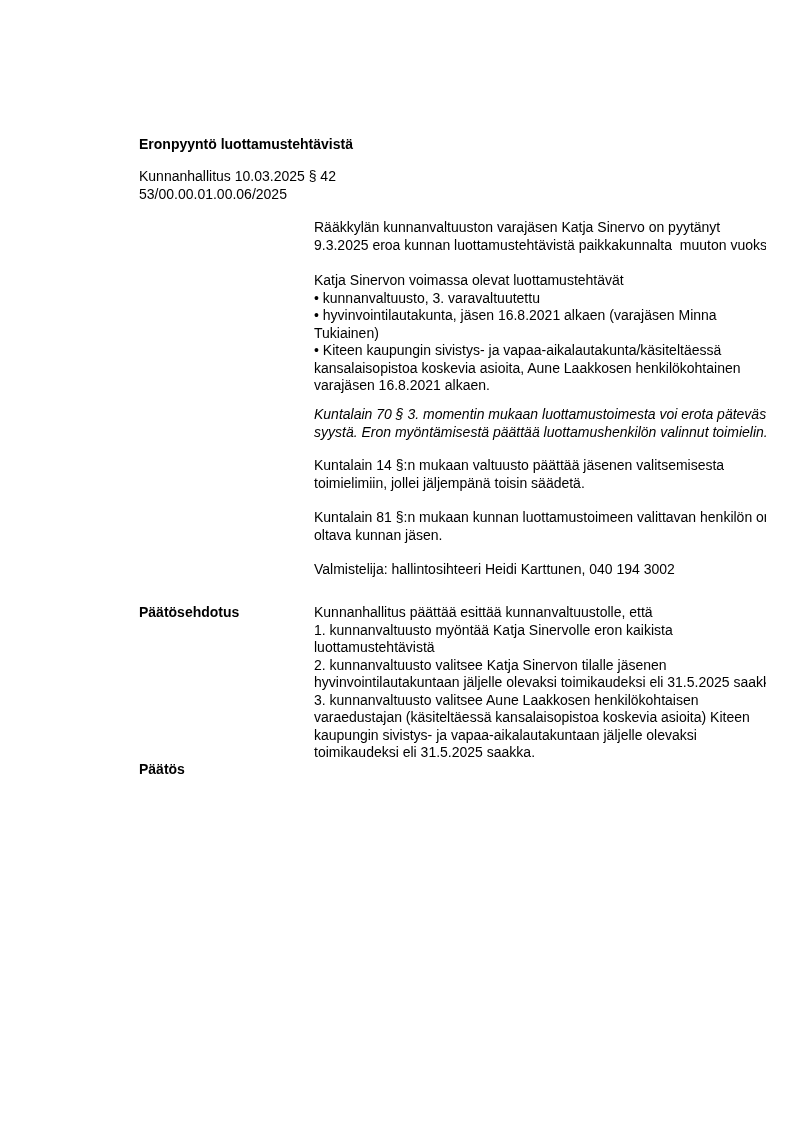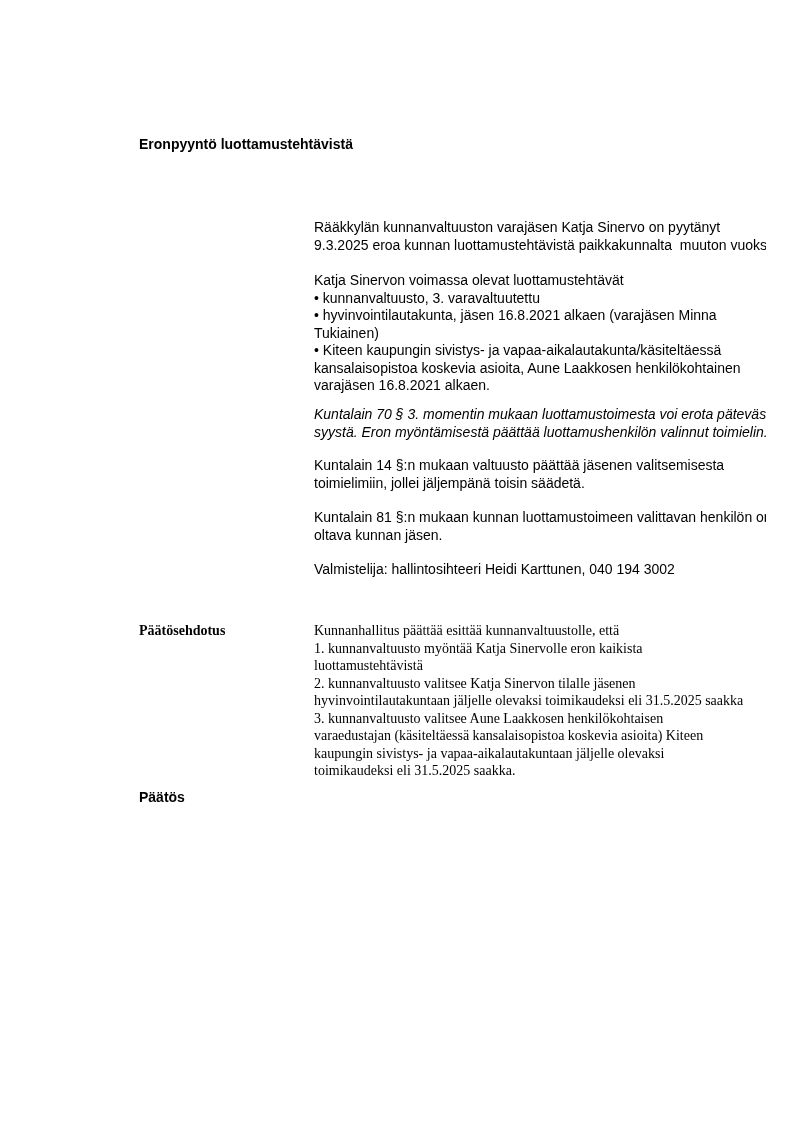--- a/index.html
+++ b/index.html
@@ -36,30 +36,32 @@
     left: 75px;
     width: 170px;
     font-weight: bold;
   }
   .p-request        { top: 155px; }
   .p-positions      { top: 208px; }
   .p-law70          { top: 342px; font-style: italic; }
   .p-law14          { top: 393px; }
   .p-law71          { top: 445px; }
   .p-preparer       { top: 497px; }
-  .sec-proposal     { top: 558px; font-family: Liberation Serif, serif; }
-  .sec-decision     { top: 725px; }
+  .sec-proposal     { top: 540px; }
+  .sec-decision     { top: 697px; }
 </style>
 </head>
 <body>
 
 <div class="page">
 
   <div class="block title">Eronpyyntö luottamustehtävistä</div>
 
+  <div class="block meta">Kunnanhallitus 10.03.2025 § 42
+53/00.00.01.00.06/2025</div>
 
   <div class="block content p-request">Rääkkylän kunnanvaltuuston varajäsen Katja Sinervo on pyytänyt
 9.3.2025 eroa kunnan luottamustehtävistä paikkakunnalta  muuton vuoksi.</div>
 
   <div class="block content p-positions">Katja Sinervon voimassa olevat luottamustehtävät
 • kunnanvaltuusto, 3. varavaltuutettu
 • hyvinvointilautakunta, jäsen 16.8.2021 alkaen (varajäsen Minna
 Tukiainen)
 • Kiteen kaupungin sivistys- ja vapaa-aikalautakunta/käsiteltäessä
 kansalaisopistoa koskevia asioita, Aune Laakkosen henkilökohtainen

